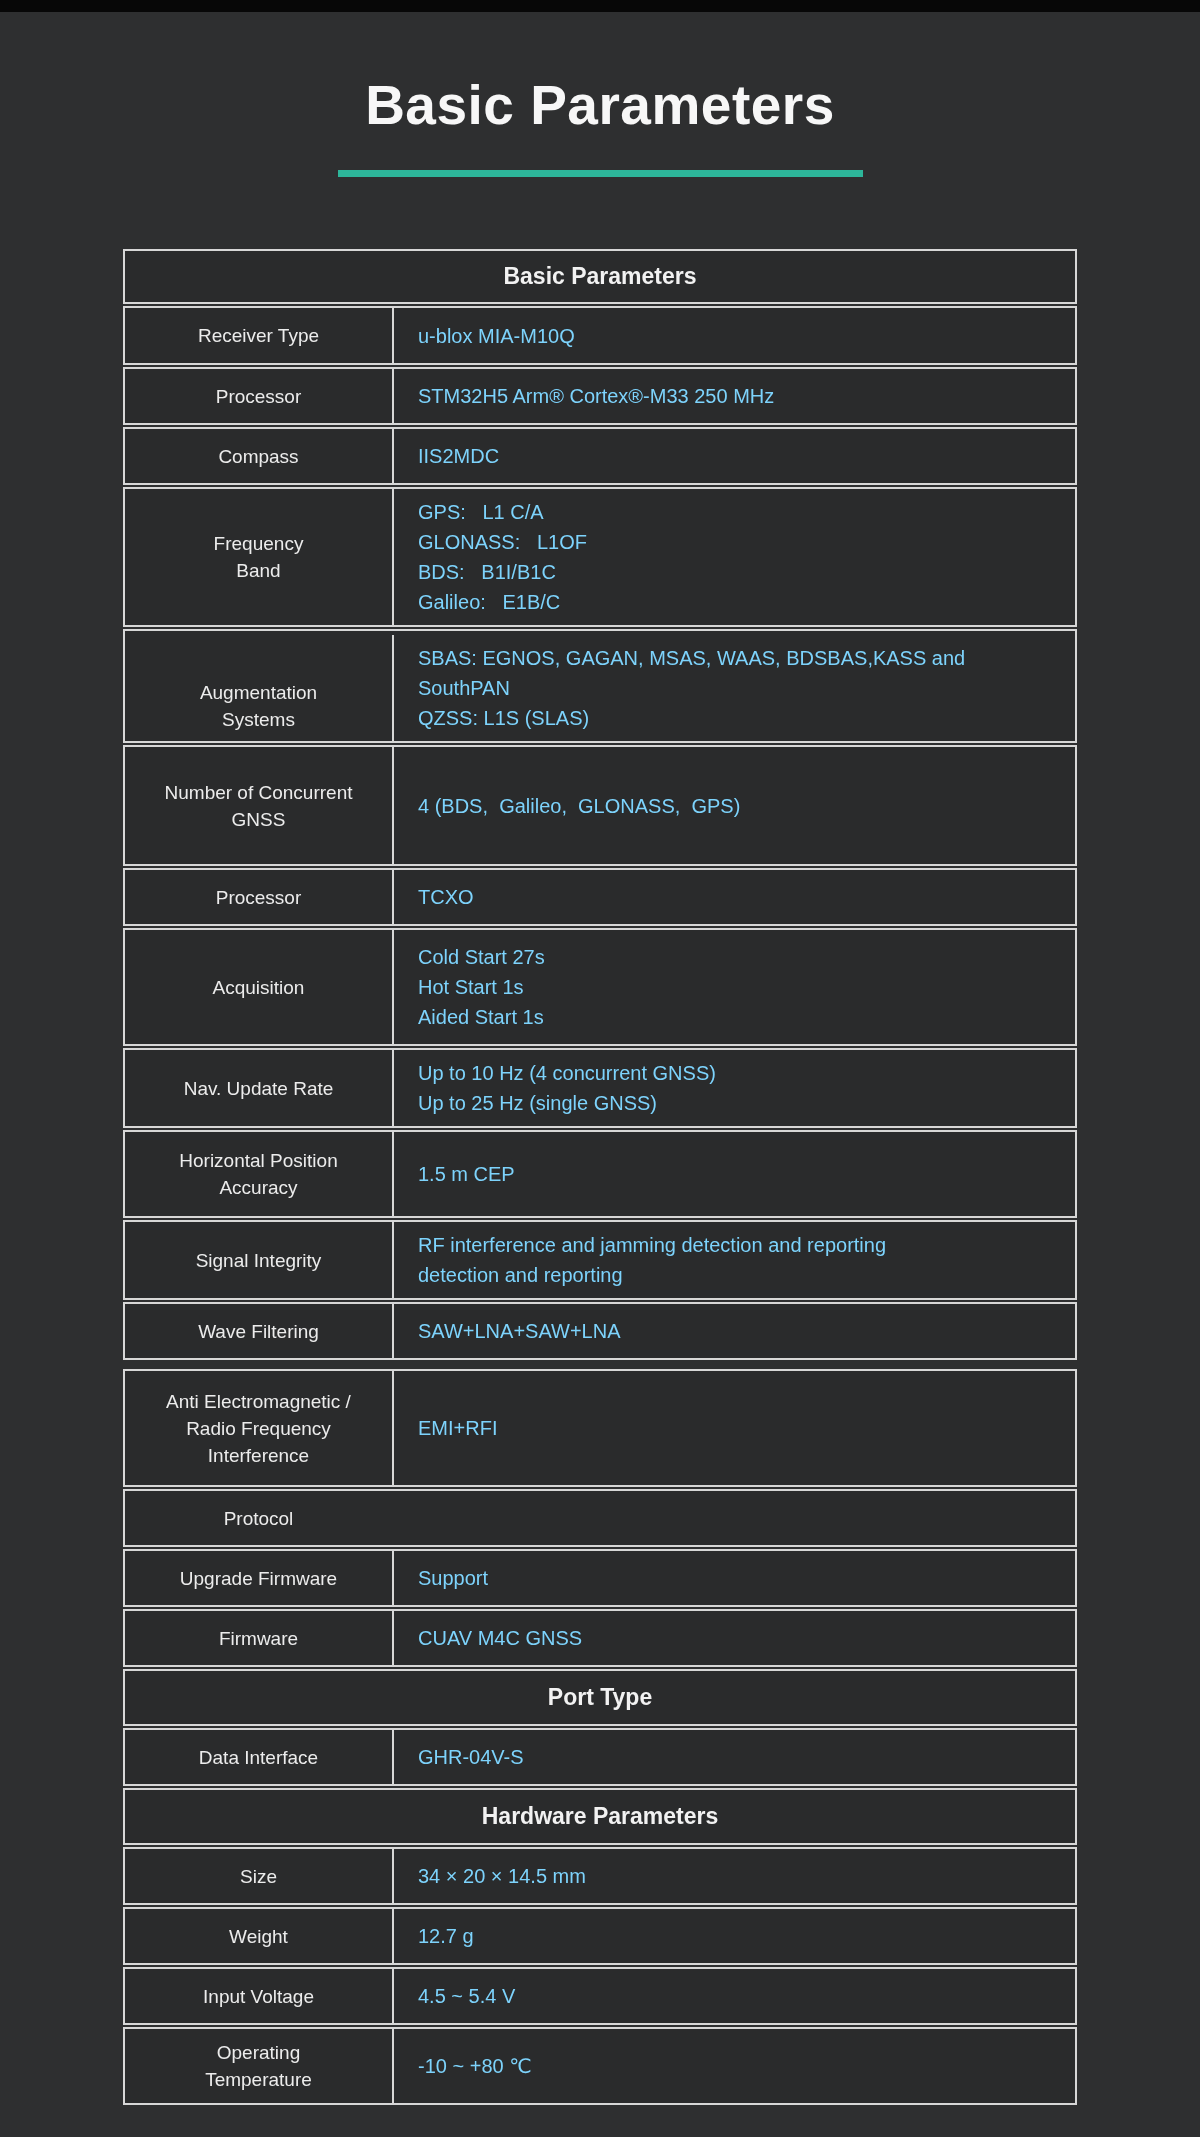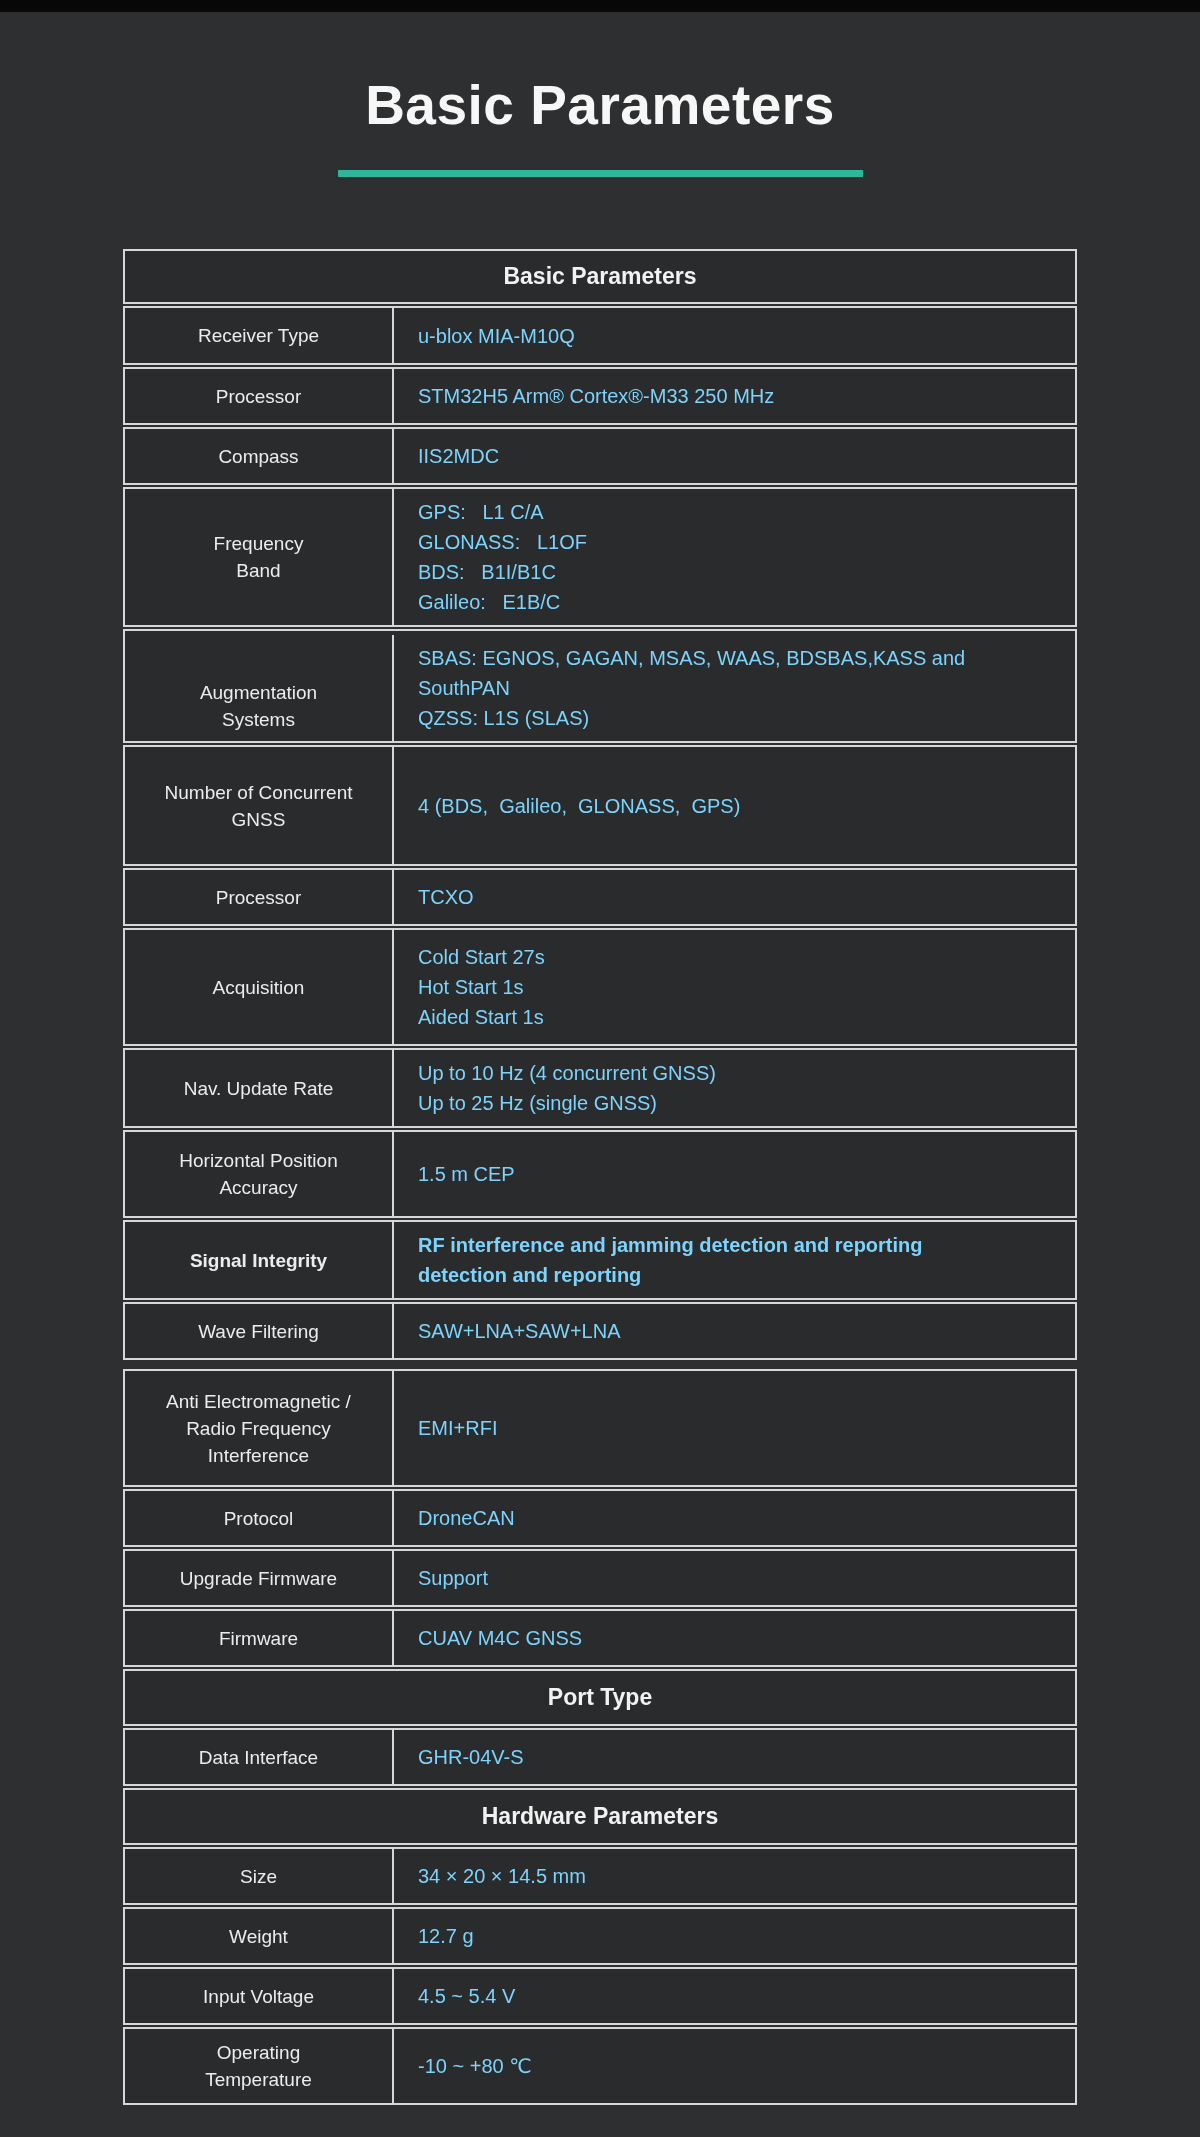--- a/index.html
+++ b/index.html
@@ -89,21 +89,21 @@
   }
   
   .spec-table > :nth-child(1)  { min-height: 55px; }
   .spec-table > :nth-child(2)  { min-height: 59px; }
   .spec-table > :nth-child(5)  { min-height: 137px; }
   .spec-table > :nth-child(6)  { min-height: 114px; align-items: flex-end; }
   .spec-table > :nth-child(7)  { min-height: 121px; }
   .spec-table > :nth-child(9)  { min-height: 118px; }
   .spec-table > :nth-child(10) { min-height: 74px; }
   .spec-table > :nth-child(11) { min-height: 88px; }
-  .spec-table > :nth-child(12) { min-height: 78px; font-weight: bold; }
+  .spec-table > :nth-child(12) { min-height: 78px; }
   .spec-table > :nth-child(14) { min-height: 118px; margin-top: 7px; }
   .spec-table > :nth-child(20) { min-height: 57px; }
   .spec-table > :nth-child(24) { min-height: 78px; }
 </style>
 </head>
 <body style="--accent: #2db69a; --border: #d7d7d7; --cellbg: #2a2b2c; background: rgb(46, 47, 48);">
 
 <div class="top-bar"></div>
 
 <h1 class="page-title">Basic Parameters</h1>
@@ -175,21 +175,20 @@
       <div class="t-value">SAW+LNA+SAW+LNA</div>
     </div>
     <div class="t-row">
       <div class="t-label">Anti Electromagnetic /
 Radio Frequency
 Interference</div>
       <div class="t-value">EMI+RFI</div>
     </div>
     <div class="t-row">
       <div class="t-label">Protocol</div>
-      <div class="t-value">DroneCAN</div>
     </div>
     <div class="t-row">
       <div class="t-label">Upgrade Firmware</div>
       <div class="t-value">Support</div>
     </div>
     <div class="t-row">
       <div class="t-label">Firmware</div>
       <div class="t-value">CUAV M4C GNSS</div>
     </div>
     <div class="t-section">

